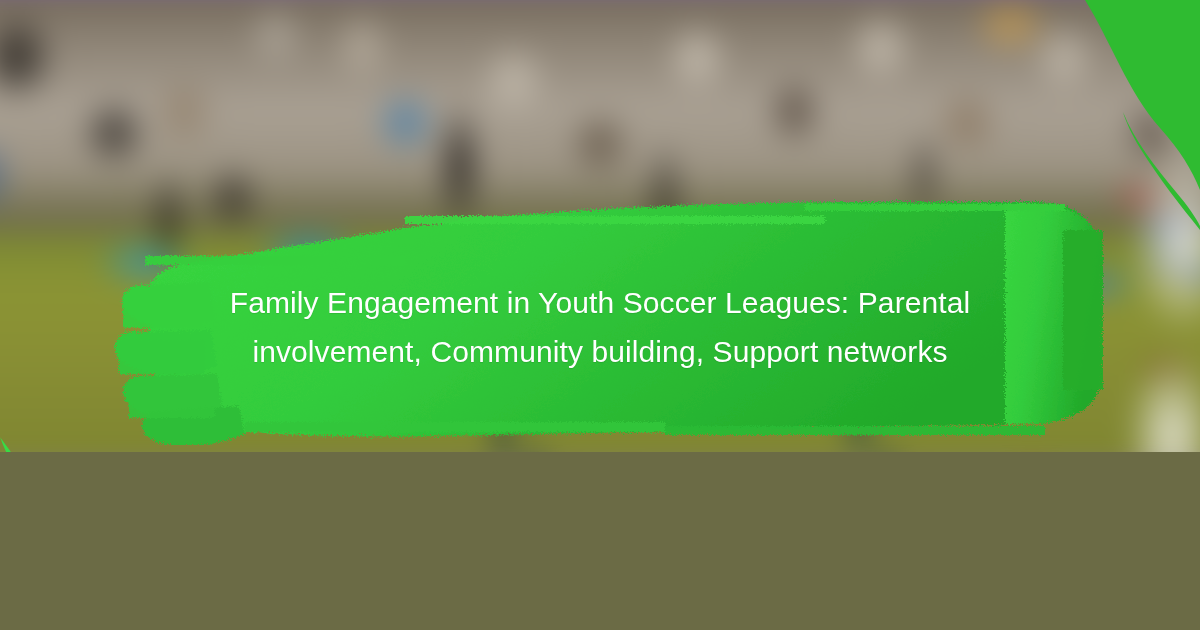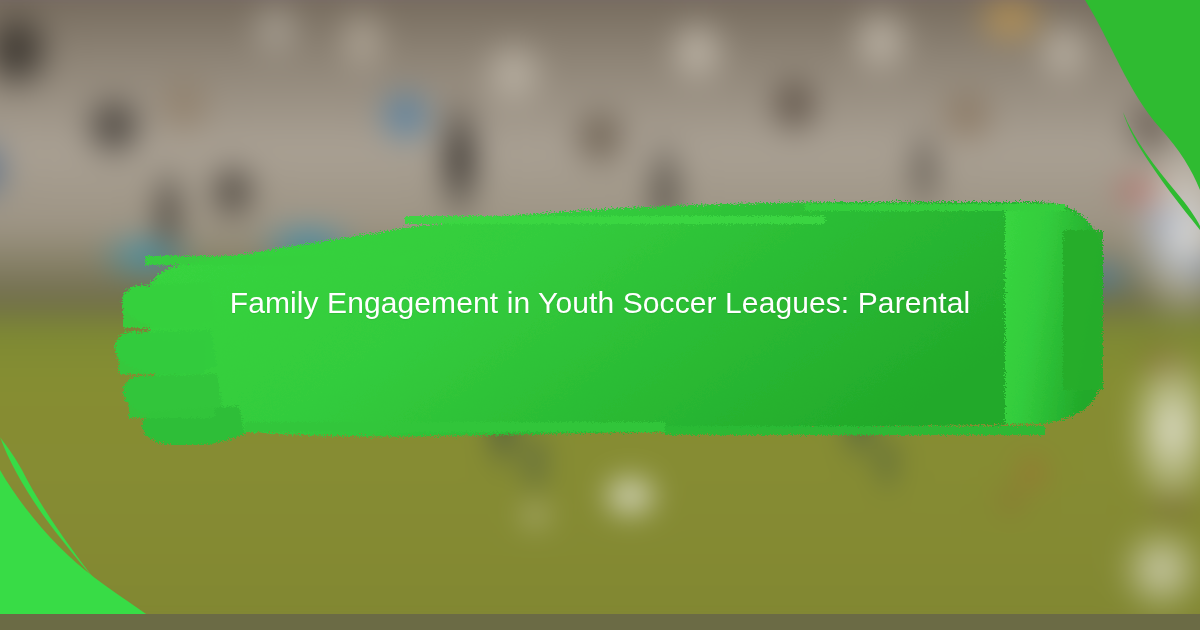--- a/index.html
+++ b/index.html
@@ -2,21 +2,21 @@
 <html><head>
 <meta charset="utf-8">
 <title>Social Card</title>
 <style>
   * { margin:0; padding:0; box-sizing:border-box; }
   html,body { width:1200px; height:630px; overflow:hidden; background:#6b6b45; }
   body { font-family:"Liberation Sans", sans-serif; }
 
   #card {
     position:relative;
-    width:1200px; height:614px;
+    width:1200px; height:452px;
     overflow:hidden;
     background:#8b5cf6;
   }
 
   
   .photo {
     position:absolute; inset:0;
     filter: blur(0px);
   }
   
@@ -222,15 +222,16 @@
         <rect x="18" y="104" width="80" height="34" fill="#35d03e"></rect>
         <rect x="14" y="150" width="86" height="34" fill="#33cb3c"></rect>
         <rect x="24" y="194" width="86" height="34" fill="#31c53a"></rect>
         <rect x="958" y="40" width="40" height="160" fill="#25ad2c"></rect>
       </g>
     </svg>
   </div>
 
   <div class="title-block">
     <div class="title-line">Family Engagement in Youth Soccer Leagues: Parental</div>
+    <div class="title-line">involvement, Community building, Support networks</div>
   </div>
 
 </div>
 
 </body></html>

